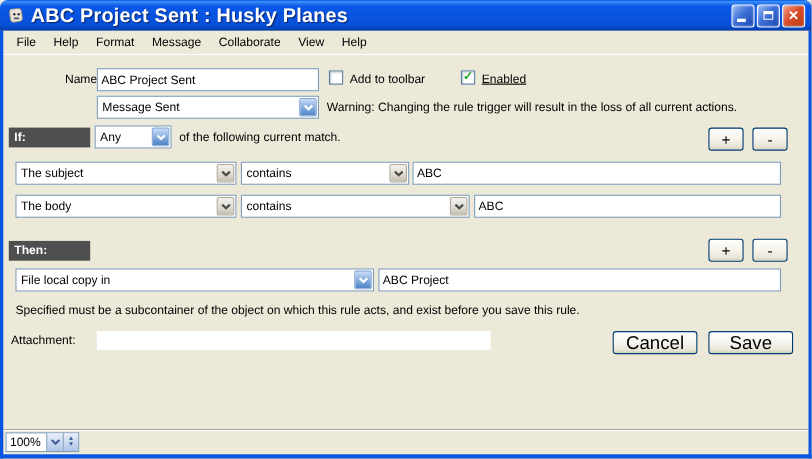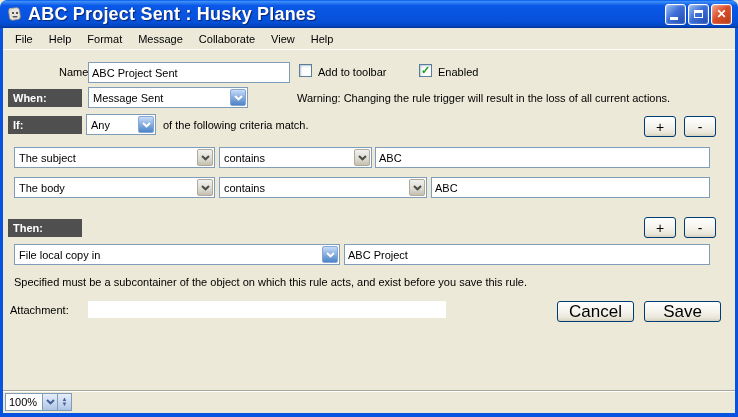--- a/index.html
+++ b/index.html
@@ -152,43 +152,42 @@
     <span class="menu-item">Collaborate</span>
     <span class="menu-item">View</span>
     <span class="menu-item">Help</span>
   </div>
 
   <span class="txt" style="left:12px; top:66px;padding-left:47px;">Name:</span>
   <input class="textbox" style="left: 88px; top: 62px; width: 202px;" value="ABC Project Sent">
   <span class="checkbox" style="left:299px; top:64px;"></span>
   <span class="txt" style="left:318px; top:66px;">Add to toolbar</span>
   <span class="checkbox" style="left:419px; top:64px;">✓</span>
-  <span class="txt" style="left:438px; top:66px;">Enabled</span>
-
-  <div class="section-label" style="top:89px;">When:</div>
-  <div class="combo" style="left:88px; top:87px; width:160px;">
+  <span class="txt" style="left:438px; top:66px;text-decoration:underline;">Enabled</span>
+
+  <div class="combo" style="left:88px; top:87px; width:202px;">
     <span class="val">Message Sent</span>
     <span class="dd-btn dd-blue">
       <svg width="9" height="6" viewBox="0 0 9 6">
           <path d="M1 1 L4.5 4.3 L8 1" stroke="#fff" stroke-width="2" fill="none"></path>
         </svg>
     </span>
   </div>
   <span class="txt" style="left:297px; top:92px;">Warning:  Changing the rule trigger will result in the loss of all current actions.</span>
 
   <div class="section-label" style="top:116px;">If:</div>
   <div class="combo" style="left:86px; top:114px; width:70px;">
     <span class="val">Any</span>
     <span class="dd-btn dd-blue">
       <svg width="9" height="6" viewBox="0 0 9 6">
           <path d="M1 1 L4.5 4.3 L8 1" stroke="#fff" stroke-width="2" fill="none"></path>
         </svg>
     </span>
   </div>
-  <span class="txt" style="left:163px; top:119px;">of the following criteria match.</span>
+  <span class="txt" style="left:163px; top:119px;">of the following current match.</span>
   <div class="xp-btn pm" style="left:644px; top:116px; width:32px;">+</div>
   <div class="xp-btn pm" style="left:684px; top:116px; width:32px;">-</div>
 
   <div class="combo" style="left:14px; top:147px; width:201px;">
     <span class="val">The subject</span>
     <span class="dd-btn dd-silver">
       <svg width="9" height="6" viewBox="0 0 9 6">
           <path d="M1 1 L4.5 4.3 L8 1" stroke="#4B4B45" stroke-width="2" fill="none"></path>
         </svg>
     </span>

